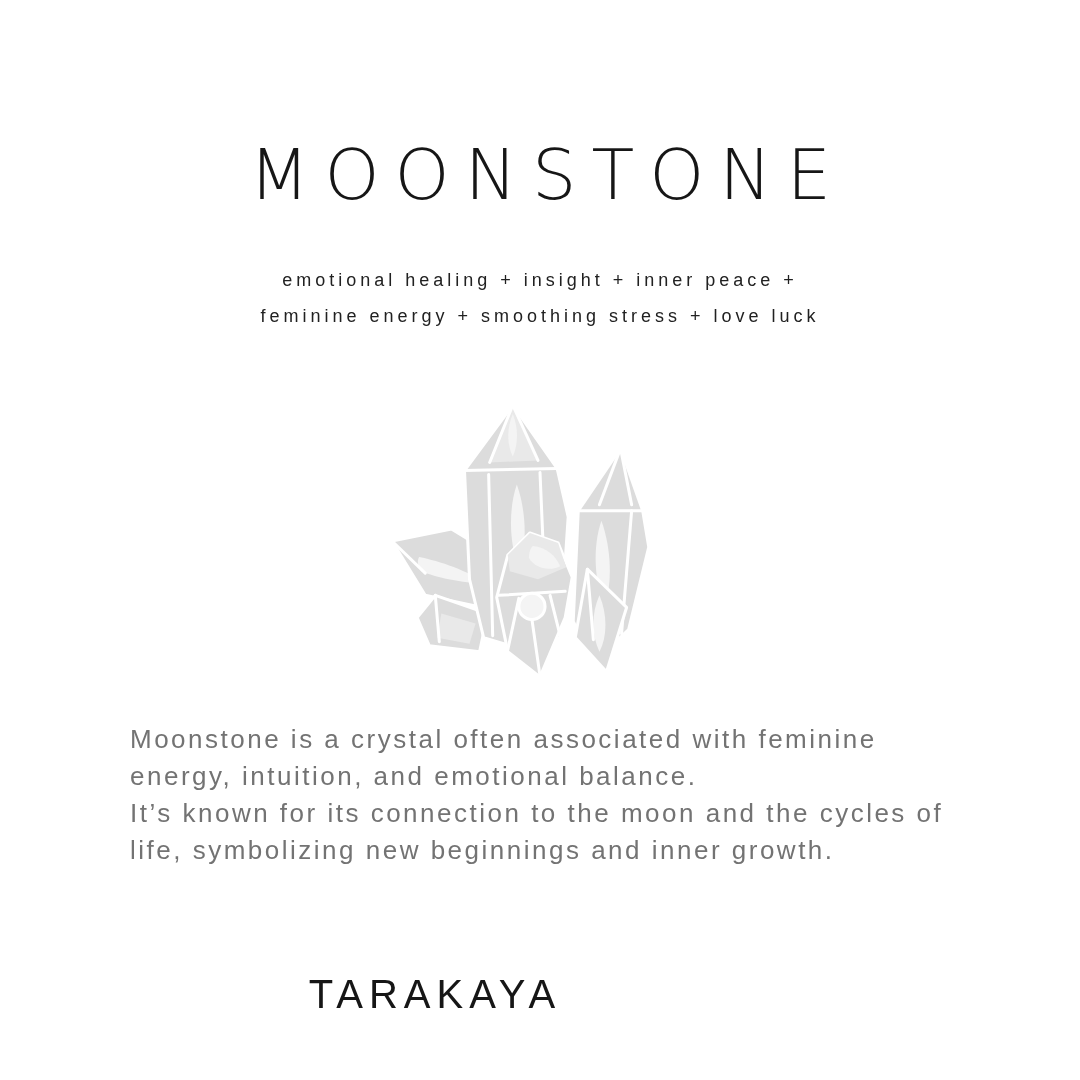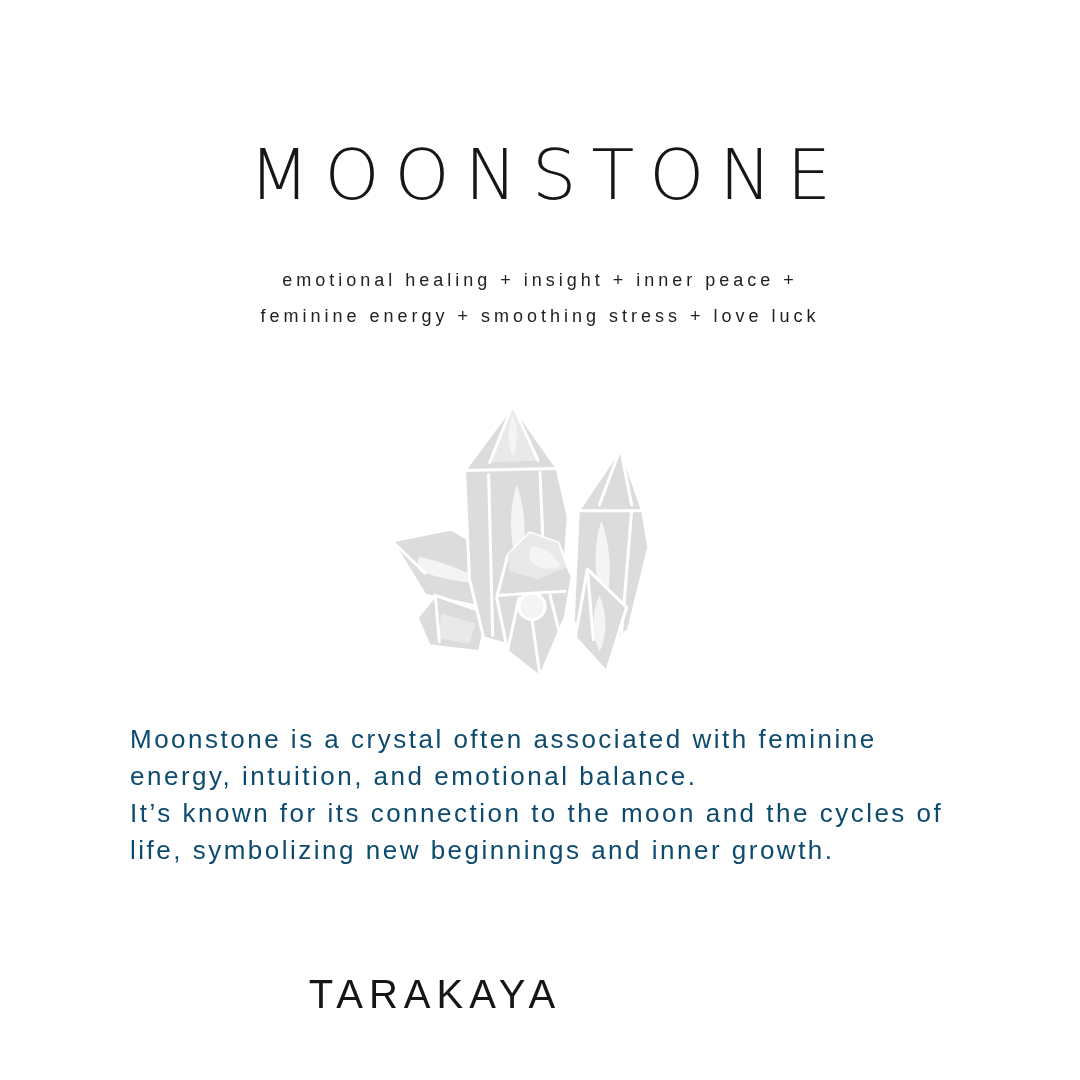--- a/index.html
+++ b/index.html
@@ -59,21 +59,21 @@
     fill: none;
   }
   .cr-leaf { stroke: none; }
   .body-text {
     position: absolute;
     left: 130px;
     top: 721px;
     font-size: 26px;
     line-height: 37px;
     letter-spacing: 2.5px;
-    color: #0c4a6e;
+    color: #737373;
   }
   .body-line { white-space: nowrap; }
   .brand {
     position: absolute;
     top: 972px;
     left: 0;
     width: 864px;
     text-align: center;
     font-size: 40px;
     letter-spacing: 6px;

